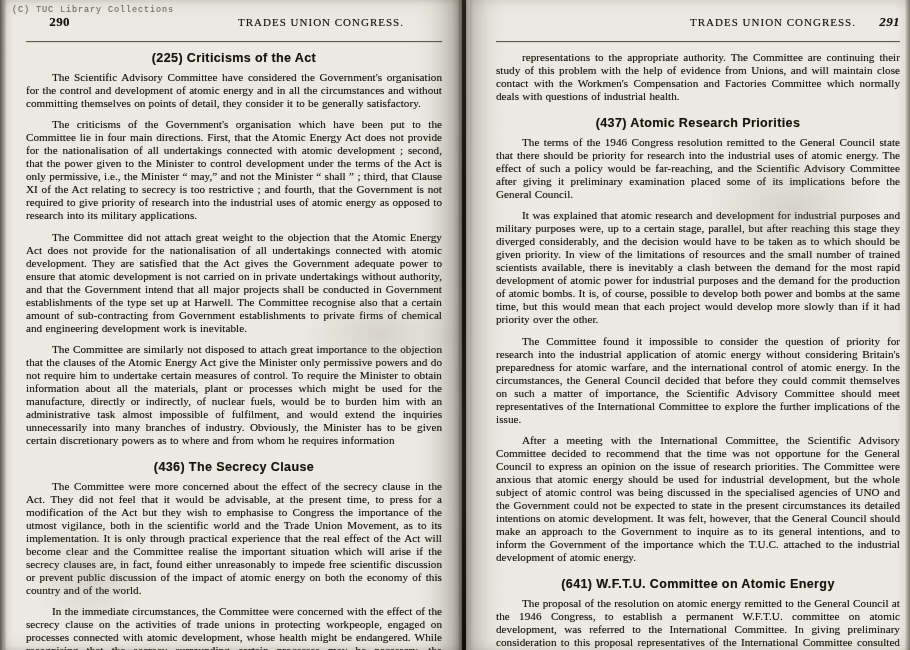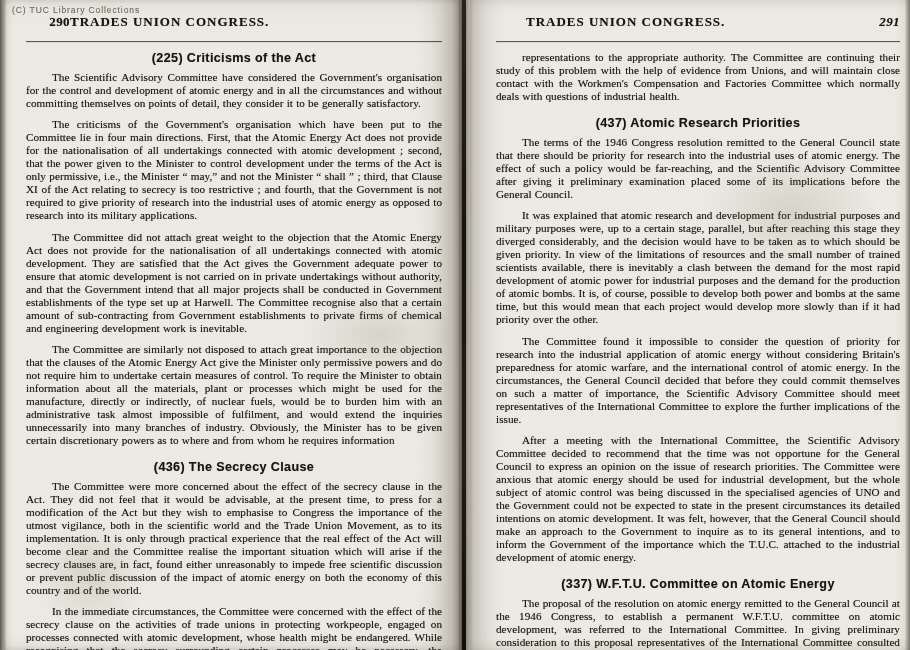--- a/index.html
+++ b/index.html
@@ -108,21 +108,21 @@
     z-index: 5;
     background: linear-gradient(270deg, rgba(55,48,36,0.55), rgba(55,48,36,0.04));
   }
 
   
   .watermark {
     position: absolute;
     left: 12px;
     top: 5px;
     z-index: 6;
-    font-family: Liberation Sans, sans-serif;
+    font-family: Liberation Mono, monospace;
     font-size: 8.5px;
     letter-spacing: .9px;
     color: #4d4639;
     opacity: .72;
     white-space: nowrap;
     -webkit-font-smoothing: none;
     text-shadow: 0.6px 0 0 rgba(77,70,57,0.35);
   }
 
   
@@ -144,23 +144,23 @@
     align-items: baseline;
   }
   .folio {
     font-family: "Liberation Serif", "DejaVu Serif", serif;
     font-weight: bold;
     font-size: 13px;
     letter-spacing: .4px;
   }
   .running-title {
     flex: 1;
-    text-align: left;
-    font-weight: bold;
-    font-size: 13px;
+    text-align: right;
+    font-weight: normal;
+    font-size: 11px;
     letter-spacing: 1.0px;
     white-space: nowrap;
   }
   .page-left .folio  { order: 0; width: 44px; text-align: right; }
   .page-left .running-title { order: 1; padding-right: 38px; }
   .page-right .running-title { order: 0; padding-left: 30px; }
   .page-right .folio { order: 1; width: 44px; text-align: right; font-style: italic; }
 
   .head-rule {
     height: 1px;
@@ -265,20 +265,20 @@
     <div class="body">
 
       <p class="para">representations to the appropriate authority. The Committee are continuing their study of this problem with the help of evidence from Unions, and will maintain close contact with the Workmen's Compensation and Factories Committee which normally deals with questions of industrial health.</p>
 
       <h2 class="section-title">(437) Atomic Research Priorities</h2>
       <p class="para">The terms of the 1946 Congress resolution remitted to the General Council state that there should be priority for research into the industrial uses of atomic energy. The effect of such a policy would be far-reaching, and the Scientific Advisory Committee after giving it preliminary examination placed some of its implications before the General Council.</p>
       <p class="para">It was explained that atomic research and development for industrial purposes and military purposes were, up to a certain stage, parallel, but after reaching this stage they diverged considerably, and the decision would have to be taken as to which should be given priority. In view of the limitations of resources and the small number of trained scientists available, there is inevitably a clash between the demand for the most rapid development of atomic power for industrial purposes and the demand for the production of atomic bombs. It is, of course, possible to develop both power and bombs at the same time, but this would mean that each project would develop more slowly than if it had priority over the other.</p>
       <p class="para">The Committee found it impossible to consider the question of priority for research into the industrial application of atomic energy without considering Britain's preparedness for atomic warfare, and the international control of atomic energy. In the circumstances, the General Council decided that before they could commit themselves on such a matter of importance, the Scientific Advisory Committee should meet representatives of the International Committee to explore the further implications of the issue.</p>
       <p class="para">After a meeting with the International Committee, the Scientific Advisory Committee decided to recommend that the time was not opportune for the General Council to express an opinion on the issue of research priorities. The Committee were anxious that atomic energy should be used for industrial development, but the whole subject of atomic control was being discussed in the specialised agencies of UNO and the Government could not be expected to state in the present circumstances its detailed intentions on atomic development. It was felt, however, that the General Council should make an approach to the Government to inquire as to its general intentions, and to inform the Government of the importance which the T.U.C. attached to the industrial development of atomic energy.</p>
 
-      <h2 class="section-title">(337) W.F.T.U. Committee on Atomic Energy</h2>
+      <h2 class="section-title">(641) W.F.T.U. Committee on Atomic Energy</h2>
       <p class="para">The proposal of the resolution on atomic energy remitted to the General Council at the 1946 Congress, to establish a permanent W.F.T.U. committee on atomic development, was referred to the International Committee. In giving preliminary consideration to this proposal representatives of the International Committee consulted the Scientific Advisory Committee.</p>
 
     </div>
   </div>
 
   <div class="grain"></div>
 </div>
 
 </body></html>

